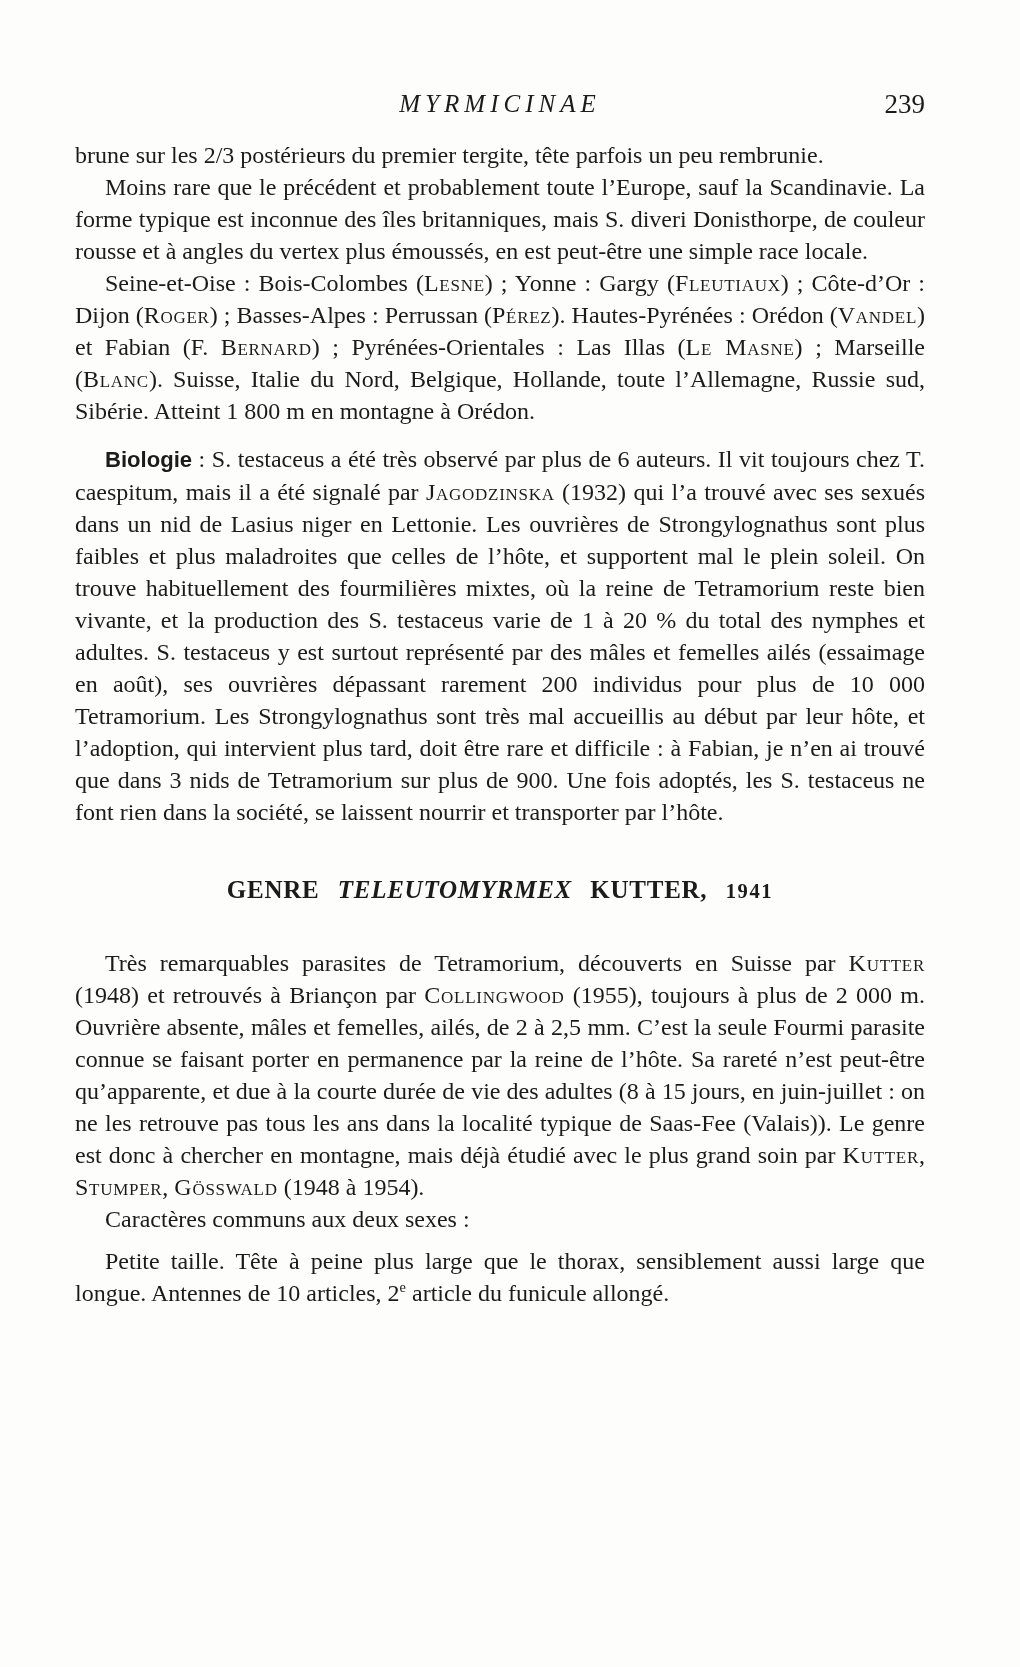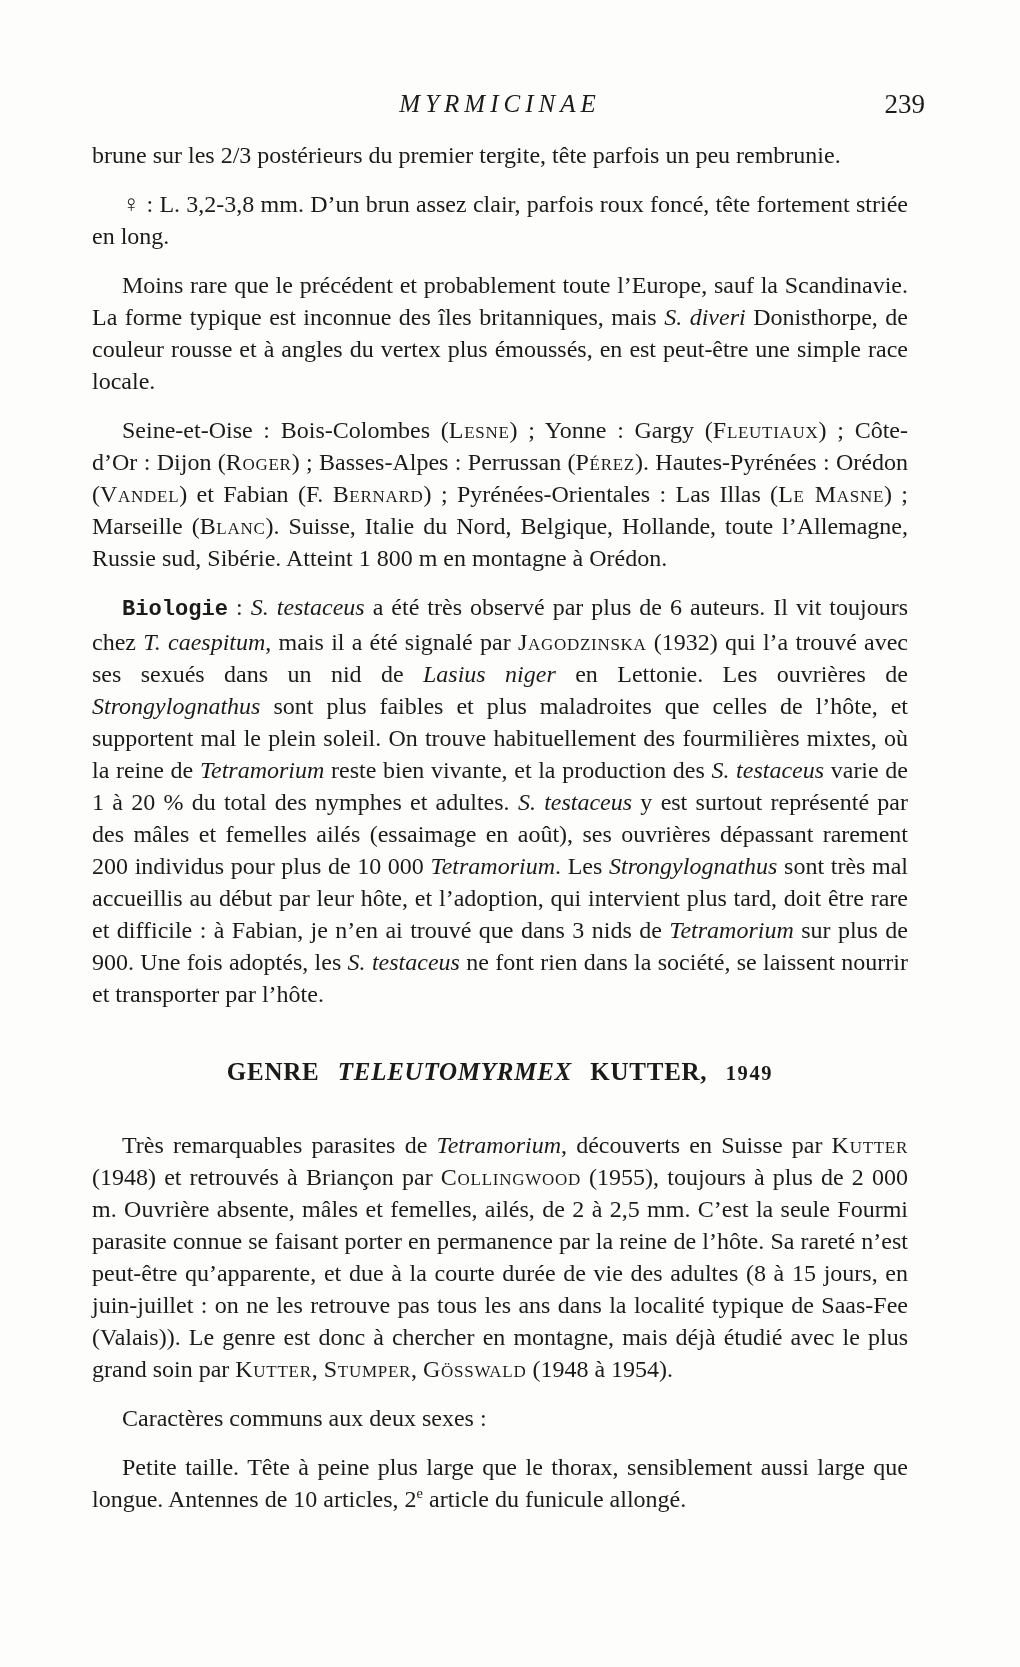--- a/index.html
+++ b/index.html
@@ -33,60 +33,59 @@
     letter-spacing: 0.2em;
     font-size: 25px;
   }
   .page-number {
     position: absolute;
     right: 0;
     top: 0;
     font-size: 27px;
   }
   .page-body p.para {
-    margin: 17px;
+    margin: 0;
     text-align: justify;
   }
   .page-body p.indent { text-indent: 30px; }
   .page-body p.gap-md { margin-top: 16px; }
   .page-body p.gap-sm { margin-top: 10px; }
   .genus-heading {
     margin: 46px 0 40px 0;
     text-align: center;
     font-size: 25px;
     font-weight: normal;
     line-height: 32px;
     word-spacing: 0.45em;
     letter-spacing: 0.03em;
   }
   
-  .i   { font-style: italic; }
+  .i   { }
   .b   { font-weight: bold; }
   .bi  { font-weight: bold; font-style: italic; }
   .bnum{ font-weight: bold; font-size: 0.82em; letter-spacing: 0.08em; }
   .sc  { font-variant: small-caps; letter-spacing: 0.03em; }
   .bsans {
-    font-family: Liberation Mono, monospace;
+    font-family: Liberation Sans, sans-serif;
     font-weight: bold;
     font-size: 0.92em;
   }
   .sup { vertical-align: super; font-size: 0.6em; line-height: 0; }
 </style>
 </head>
 <body>
 
 <div class="page">
   <header class="running-header">
     <span class="running-title">MYRMICINAE</span>
     <span class="page-number">239</span>
   </header>
   <main class="page-body">
       <p class="para"><span>brune sur les 2/3 postérieurs du premier tergite, tête parfois un peu rembrunie.</span></p>
-      <p class="para indent"><span>♀&nbsp;: L. 3,2-3,8 mm. D’un brun assez clair, parfois roux foncé, tête fortement striée en long.</span></p>
       <p class="para indent"><span>Moins rare que le précédent et probablement toute l’Europe, sauf la Scandinavie. La forme typique est inconnue des îles britanniques, mais </span><span class="i">S. diveri</span><span> Donisthorpe, de couleur rousse et à angles du vertex plus émoussés, en est peut-être une simple race locale.</span></p>
       <p class="para indent"><span>Seine-et-Oise&nbsp;: Bois-Colombes (</span><span class="sc">Lesne</span><span>)&nbsp;; Yonne&nbsp;: Gargy (</span><span class="sc">Fleutiaux</span><span>)&nbsp;; Côte-d’Or&nbsp;: Dijon (</span><span class="sc">Roger</span><span>)&nbsp;; Basses-Alpes&nbsp;: Perrussan (</span><span class="sc">Pérez</span><span>). Hautes-Pyrénées&nbsp;: Orédon (</span><span class="sc">Vandel</span><span>) et Fabian (F. </span><span class="sc">Bernard</span><span>)&nbsp;; Pyrénées-Orientales&nbsp;: Las Illas (</span><span class="sc">Le Masne</span><span>)&nbsp;; Marseille (</span><span class="sc">Blanc</span><span>). Suisse, Italie du Nord, Belgique, Hollande, toute l’Allemagne, Russie sud, Sibérie. Atteint 1&nbsp;800 m en montagne à Orédon.</span></p>
       <p class="para indent gap-md"><span class="bsans">Biologie</span><span>&nbsp;: </span><span class="i">S. testaceus</span><span> a été très observé par plus de 6 auteurs. Il vit toujours chez </span><span class="i">T. caespitum</span><span>, mais il a été signalé par </span><span class="sc">Jagodzinska</span><span> (1932) qui l’a trouvé avec ses sexués dans un nid de </span><span class="i">Lasius niger</span><span> en Lettonie. Les ouvrières de </span><span class="i">Strongylognathus</span><span> sont plus faibles et plus maladroites que celles de l’hôte, et supportent mal le plein soleil. On trouve habituellement des fourmilières mixtes, où la reine de </span><span class="i">Tetramorium</span><span> reste bien vivante, et la production des </span><span class="i">S. testaceus</span><span> varie de 1 à 20&nbsp;% du total des nymphes et adultes. </span><span class="i">S. testaceus</span><span> y est surtout représenté par des mâles et femelles ailés (essaimage en août), ses ouvrières dépassant rarement 200 individus pour plus de 10&nbsp;000 </span><span class="i">Tetramorium</span><span>. Les </span><span class="i">Strongylognathus</span><span> sont très mal accueillis au début par leur hôte, et l’adoption, qui intervient plus tard, doit être rare et difficile&nbsp;: à Fabian, je n’en ai trouvé que dans 3 nids de </span><span class="i">Tetramorium</span><span> sur plus de 900. Une fois adoptés, les </span><span class="i">S. testaceus</span><span> ne font rien dans la société, se laissent nourrir et transporter par l’hôte.</span></p>
-      <h2 class="genus-heading"><span class="b">GENRE </span><span class="bi">TELEUTOMYRMEX</span><span class="b"> KUTTER, </span><span class="bnum">1949</span></h2>
+      <h2 class="genus-heading"><span class="b">GENRE </span><span class="bi">TELEUTOMYRMEX</span><span class="b"> KUTTER, </span><span class="bnum">1941</span></h2>
       <p class="para indent"><span>Très remarquables parasites de </span><span class="i">Tetramorium</span><span>, découverts en Suisse par </span><span class="sc">Kutter</span><span> (1948) et retrouvés à Briançon par </span><span class="sc">Collingwood</span><span> (1955), toujours à plus de 2&nbsp;000 m. Ouvrière absente, mâles et femelles, ailés, de 2 à 2,5 mm. C’est la seule Fourmi parasite connue se faisant porter en permanence par la reine de l’hôte. Sa rareté n’est peut-être qu’apparente, et due à la courte durée de vie des adultes (8 à 15 jours, en juin-juillet&nbsp;: on ne les retrouve pas tous les ans dans la localité typique de Saas-Fee (Valais)). Le genre est donc à chercher en montagne, mais déjà étudié avec le plus grand soin par </span><span class="sc">Kutter</span><span>, </span><span class="sc">Stumper</span><span>, </span><span class="sc">Gösswald</span><span> (1948 à 1954).</span></p>
       <p class="para indent"><span>Caractères communs aux deux sexes&nbsp;:</span></p>
       <p class="para indent gap-sm"><span>Petite taille. Tête à peine plus large que le thorax, sensiblement aussi large que longue. Antennes de 10 articles, 2</span><span class="sup">e</span><span> article du funicule allongé.</span></p>
     </main>
 </div>
 
 </body></html>

